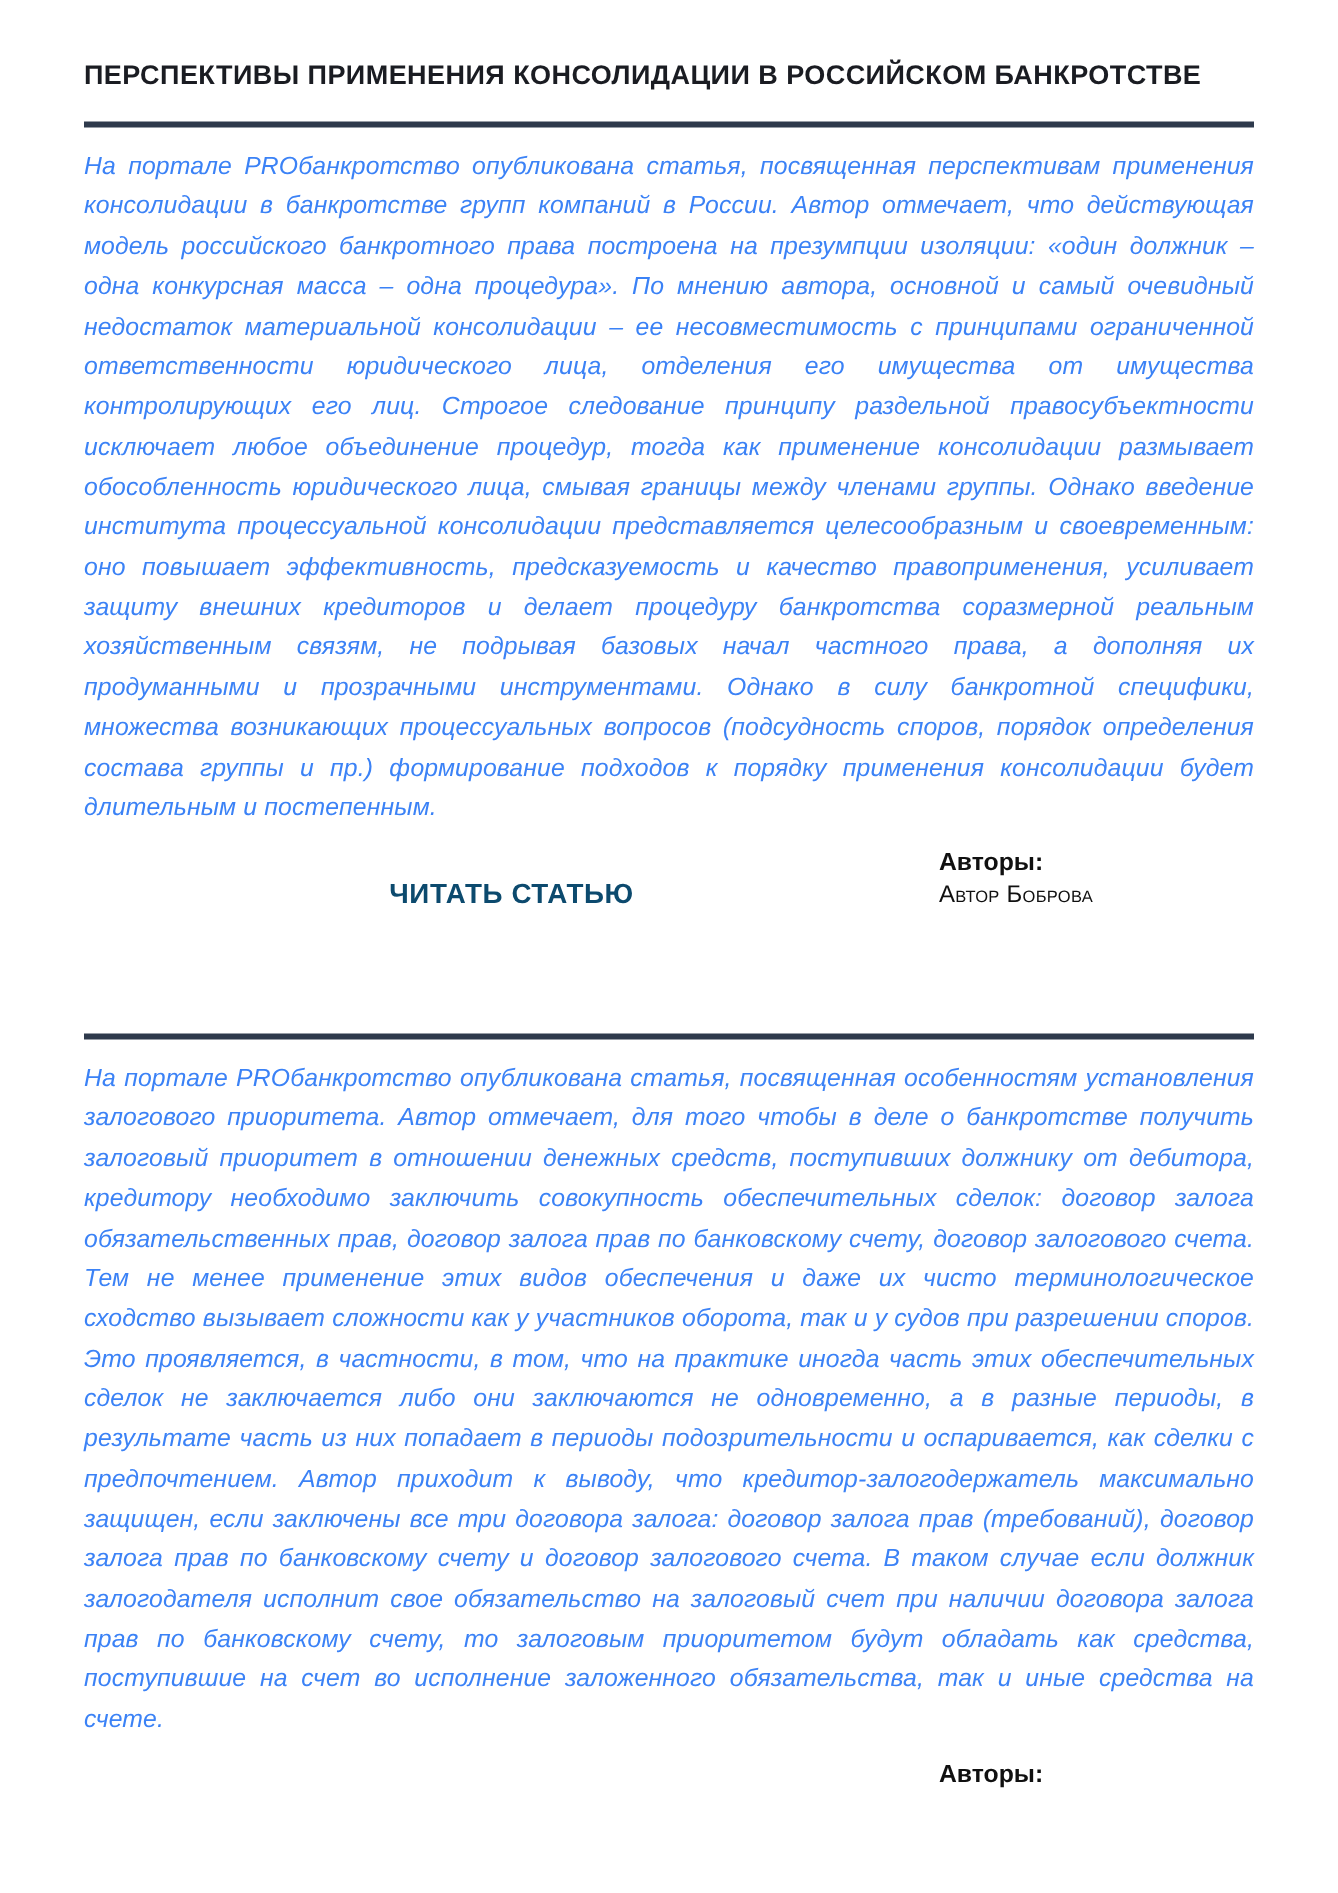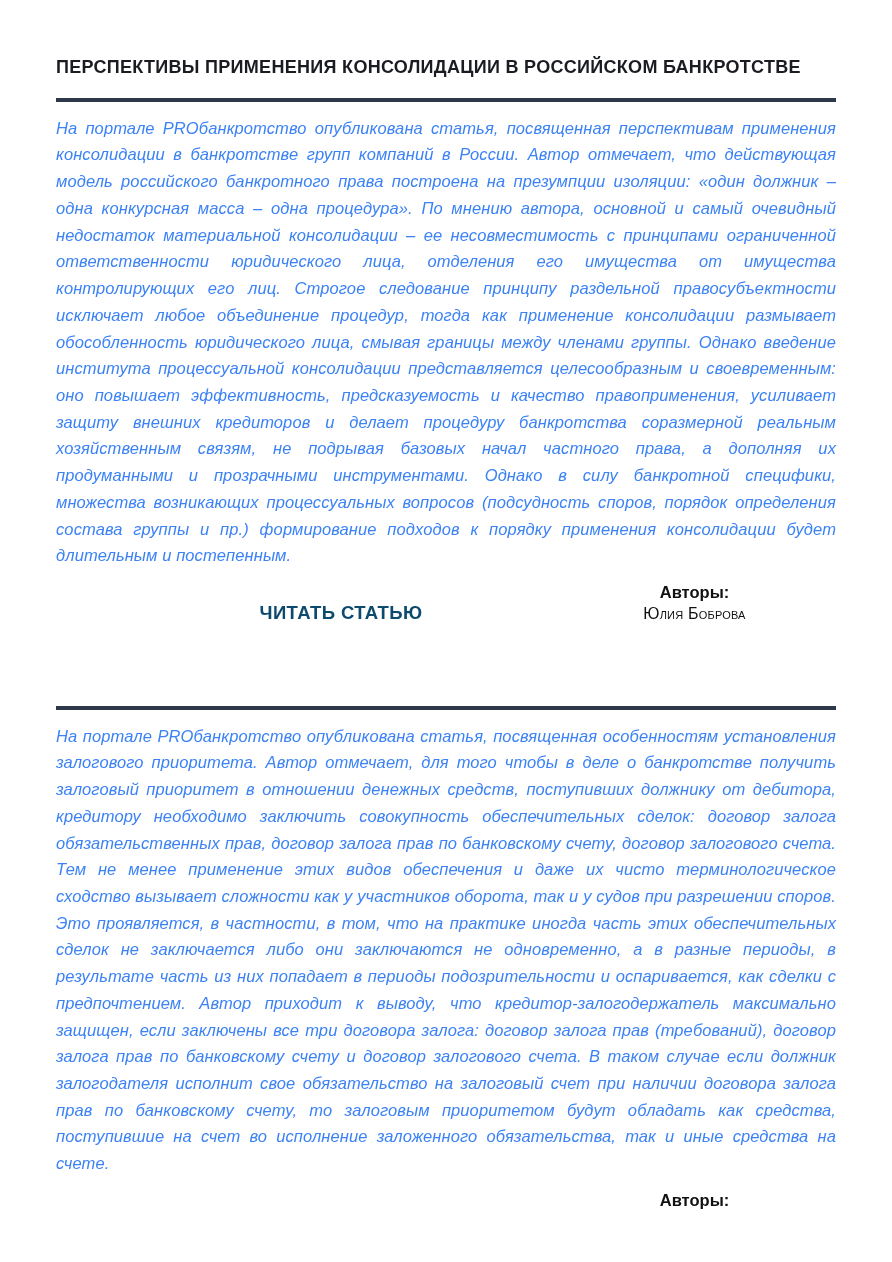--- a/index.html
+++ b/index.html
@@ -7,21 +7,21 @@
   body {
     width: 892px;
     height: 1262px;
     background: #ffffff;
     font-family: "Liberation Sans", sans-serif;
     overflow: hidden;
   }
   .page {
     width: 892px;
     height: 1262px;
-    padding: 56px 56px 0 56px;
+    padding: 39px 56px 0 56px;
     background: #ffffff;
   }
   .article { margin: 0; }
   .article + .article { margin-top: 80px; }
 
   .article-title {
     margin: 0 0 18px 0;
     font-size: 18px;
     font-weight: bold;
     line-height: 1.32;
@@ -62,21 +62,21 @@
   .read-link {
     font-weight: bold;
     font-size: 18.5px;
     letter-spacing: 0.4px;
     color: #0c4a6e;
     text-decoration: none;
     text-transform: uppercase;
     cursor: pointer;
   }
   .authors {
-    text-align: center;
+    text-align: left;
     padding-right: 73px;
     min-width: 210px;
   }
   .authors-label {
     font-weight: bold;
     font-size: 16.5px;
     line-height: 1.35;
     color: #101010;
   }
   .author-name {
@@ -95,21 +95,21 @@
   <section class="article">
     <h2 class="article-title">ПЕРСПЕКТИВЫ ПРИМЕНЕНИЯ КОНСОЛИДАЦИИ В РОССИЙСКОМ БАНКРОТСТВЕ</h2>
     <div class="divider"></div>
     <p class="article-body">На портале PROбанкротство опубликована статья, посвященная перспективам применения консолидации в банкротстве групп компаний в России. Автор отмечает, что действующая модель российского банкротного права построена на презумпции изоляции: «один должник – одна конкурсная масса – одна процедура». По мнению автора, основной и самый очевидный недостаток материальной консолидации – ее несовместимость с принципами ограниченной ответственности юридического лица, отделения его имущества от имущества контролирующих его лиц. Строгое следование принципу раздельной правосубъектности исключает любое объединение процедур, тогда как применение консолидации размывает обособленность юридического лица, смывая границы между членами группы. Однако введение института процессуальной консолидации представляется целесообразным и своевременным: оно повышает эффективность, предсказуемость и качество правоприменения, усиливает защиту внешних кредиторов и делает процедуру банкротства соразмерной реальным хозяйственным связям, не подрывая базовых начал частного права, а дополняя их продуманными и прозрачными инструментами. Однако в силу банкротной специфики, множества возникающих процессуальных вопросов (подсудность споров, порядок определения состава группы и пр.) формирование подходов к порядку применения консолидации будет длительным и постепенным.</p>
     <div class="article-footer">
       <div class="read-area">
         <a class="read-link">ЧИТАТЬ СТАТЬЮ</a>
       </div>
       <div class="authors">
         <div class="authors-label">Авторы:</div>
-        <div class="author-name">Юлия Боброва</div>
+        <div class="author-name">Автор Боброва</div>
       </div>
     </div>
   </section>
 
   <section class="article">
     <div class="divider"></div>
     <p class="article-body">На портале PROбанкротство опубликована статья, посвященная особенностям установления залогового приоритета. Автор отмечает, для того чтобы в деле о банкротстве получить залоговый приоритет в отношении денежных средств, поступивших должнику от дебитора, кредитору необходимо заключить совокупность обеспечительных сделок: договор залога обязательственных прав, договор залога прав по банковскому счету, договор залогового счета. Тем не менее применение этих видов обеспечения и даже их чисто терминологическое сходство вызывает сложности как у участников оборота, так и у судов при разрешении споров. Это проявляется, в частности, в том, что на практике иногда часть этих обеспечительных сделок не заключается либо они заключаются не одновременно, а в разные периоды, в результате часть из них попадает в периоды подозрительности и оспаривается, как сделки с предпочтением. Автор приходит к выводу, что кредитор-залогодержатель максимально защищен, если заключены все три договора залога: договор залога прав (требований), договор залога прав по банковскому счету и договор залогового счета. В таком случае если должник залогодателя исполнит свое обязательство на залоговый счет при наличии договора залога прав по банковскому счету, то залоговым приоритетом будут обладать как средства, поступившие на счет во исполнение заложенного обязательства, так и иные средства на счете.</p>
     <div class="article-footer">
       <div class="read-area">
         

